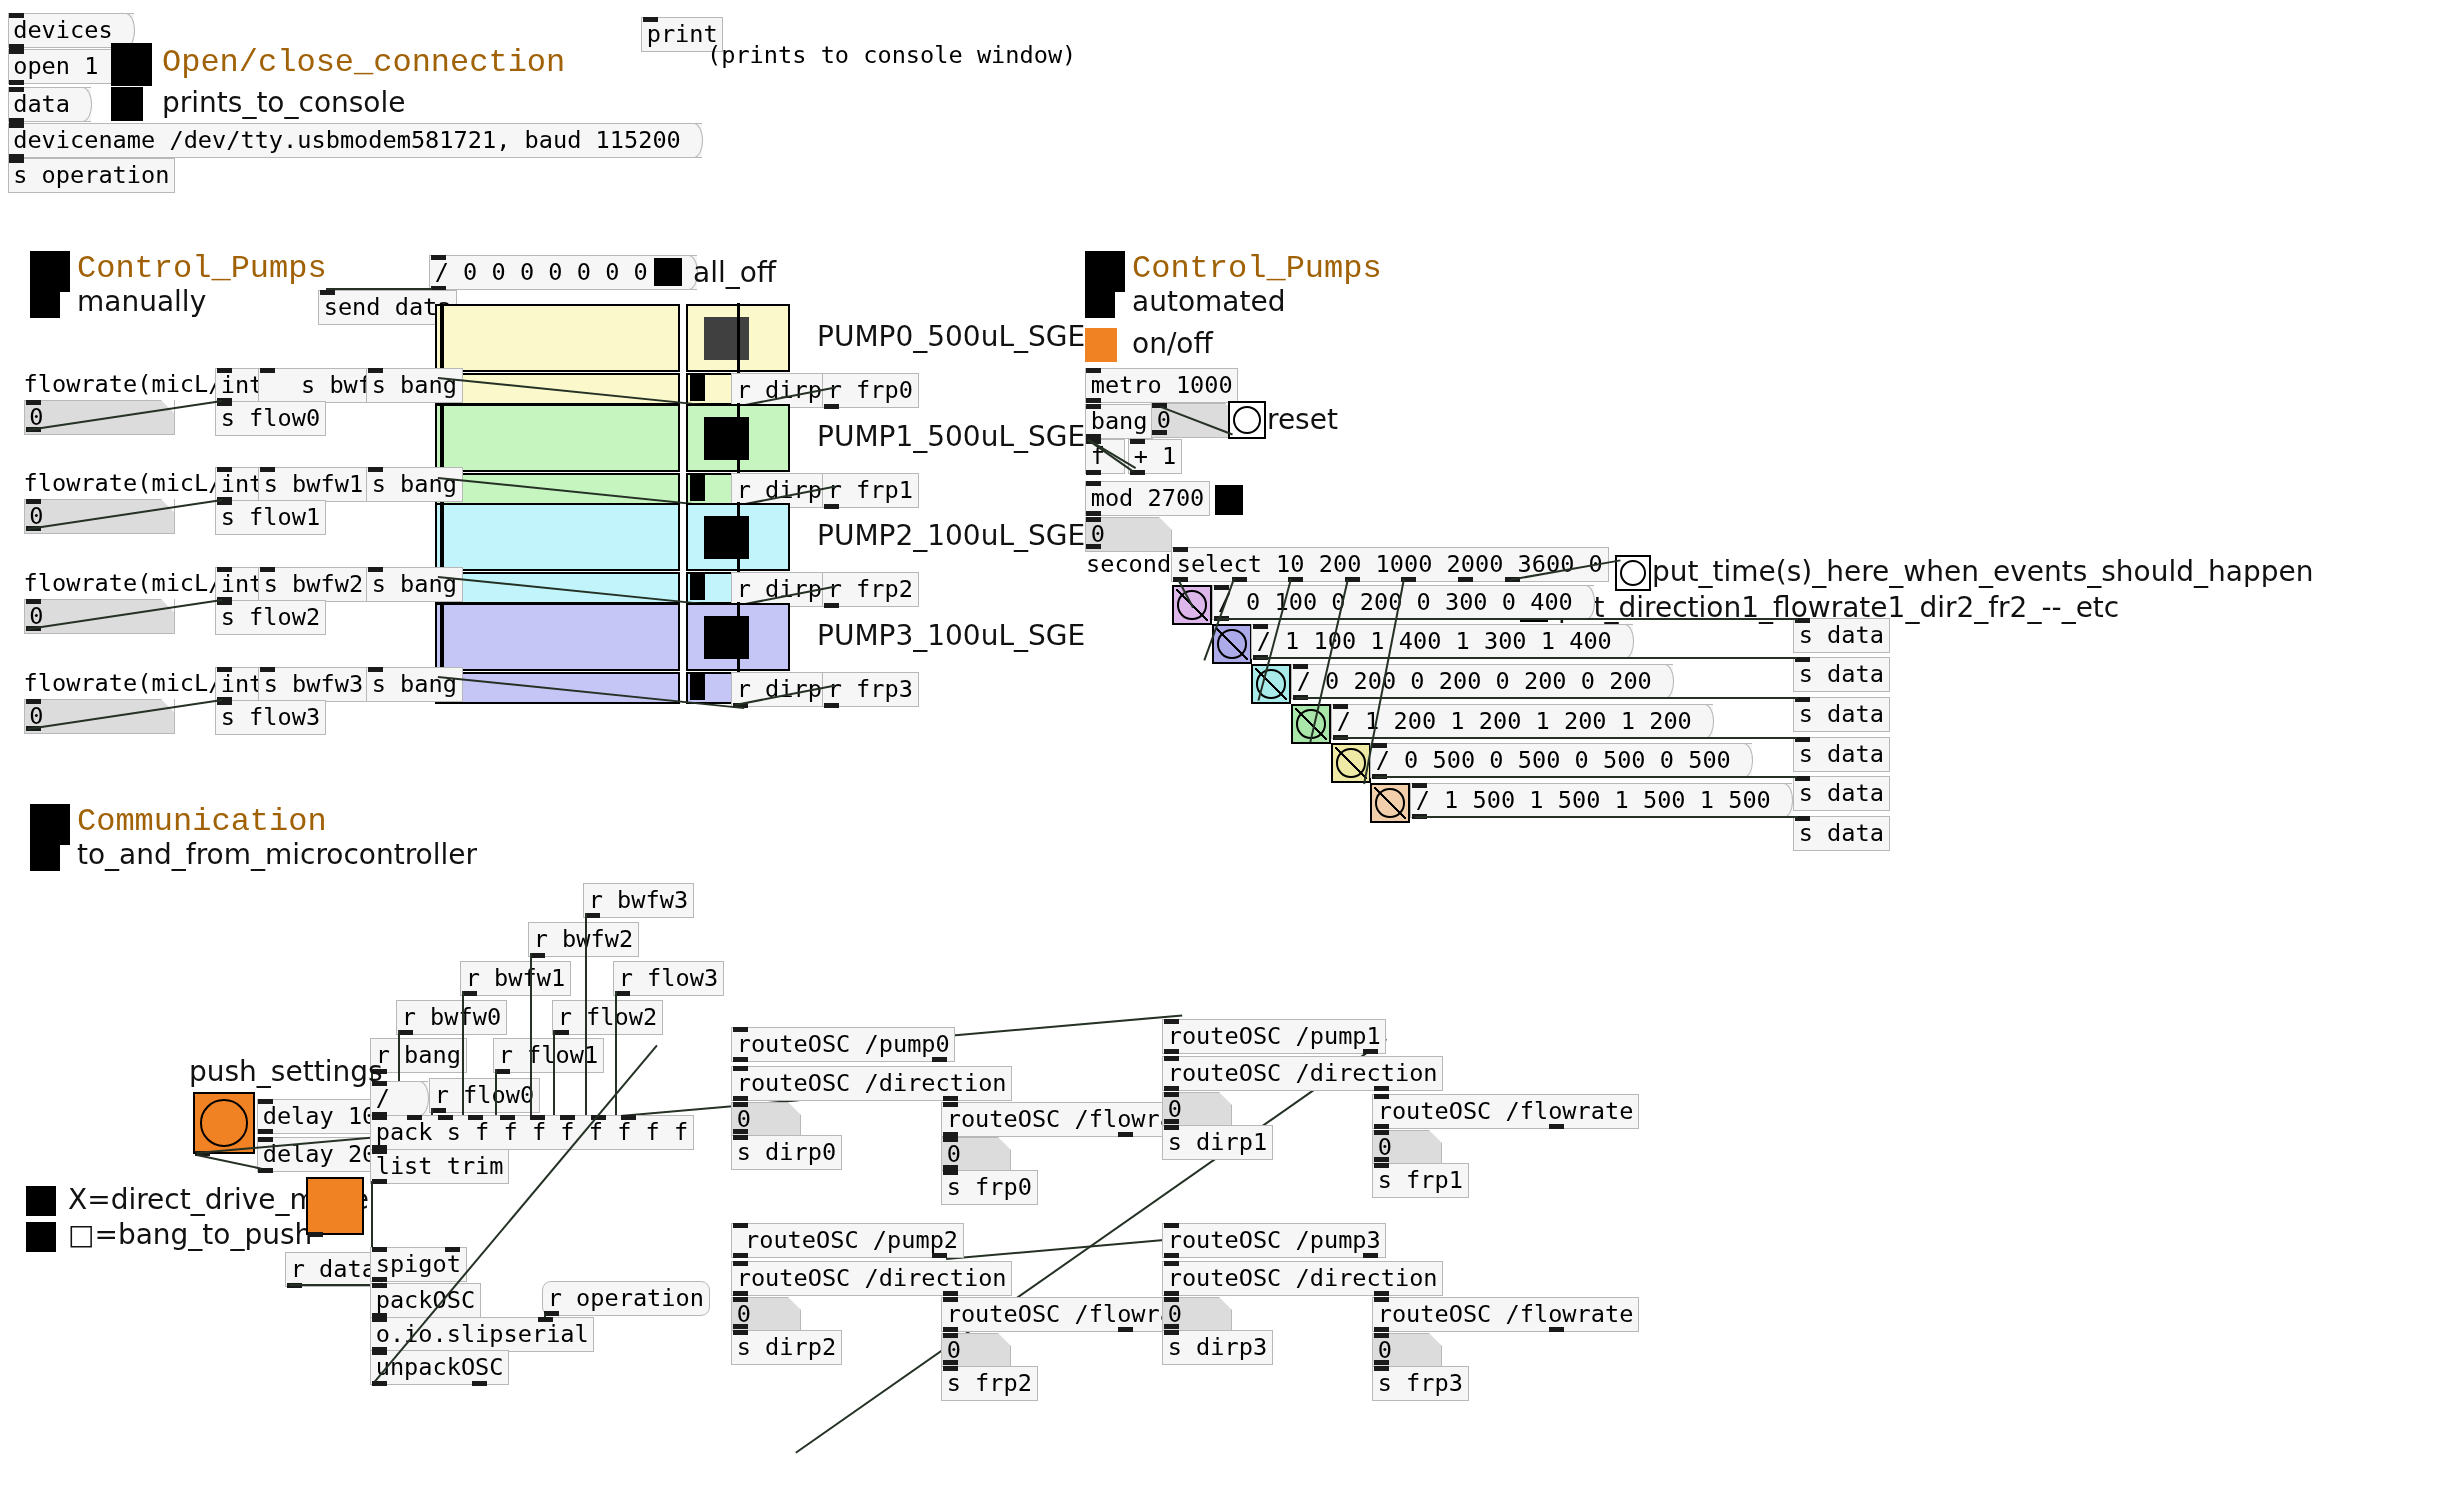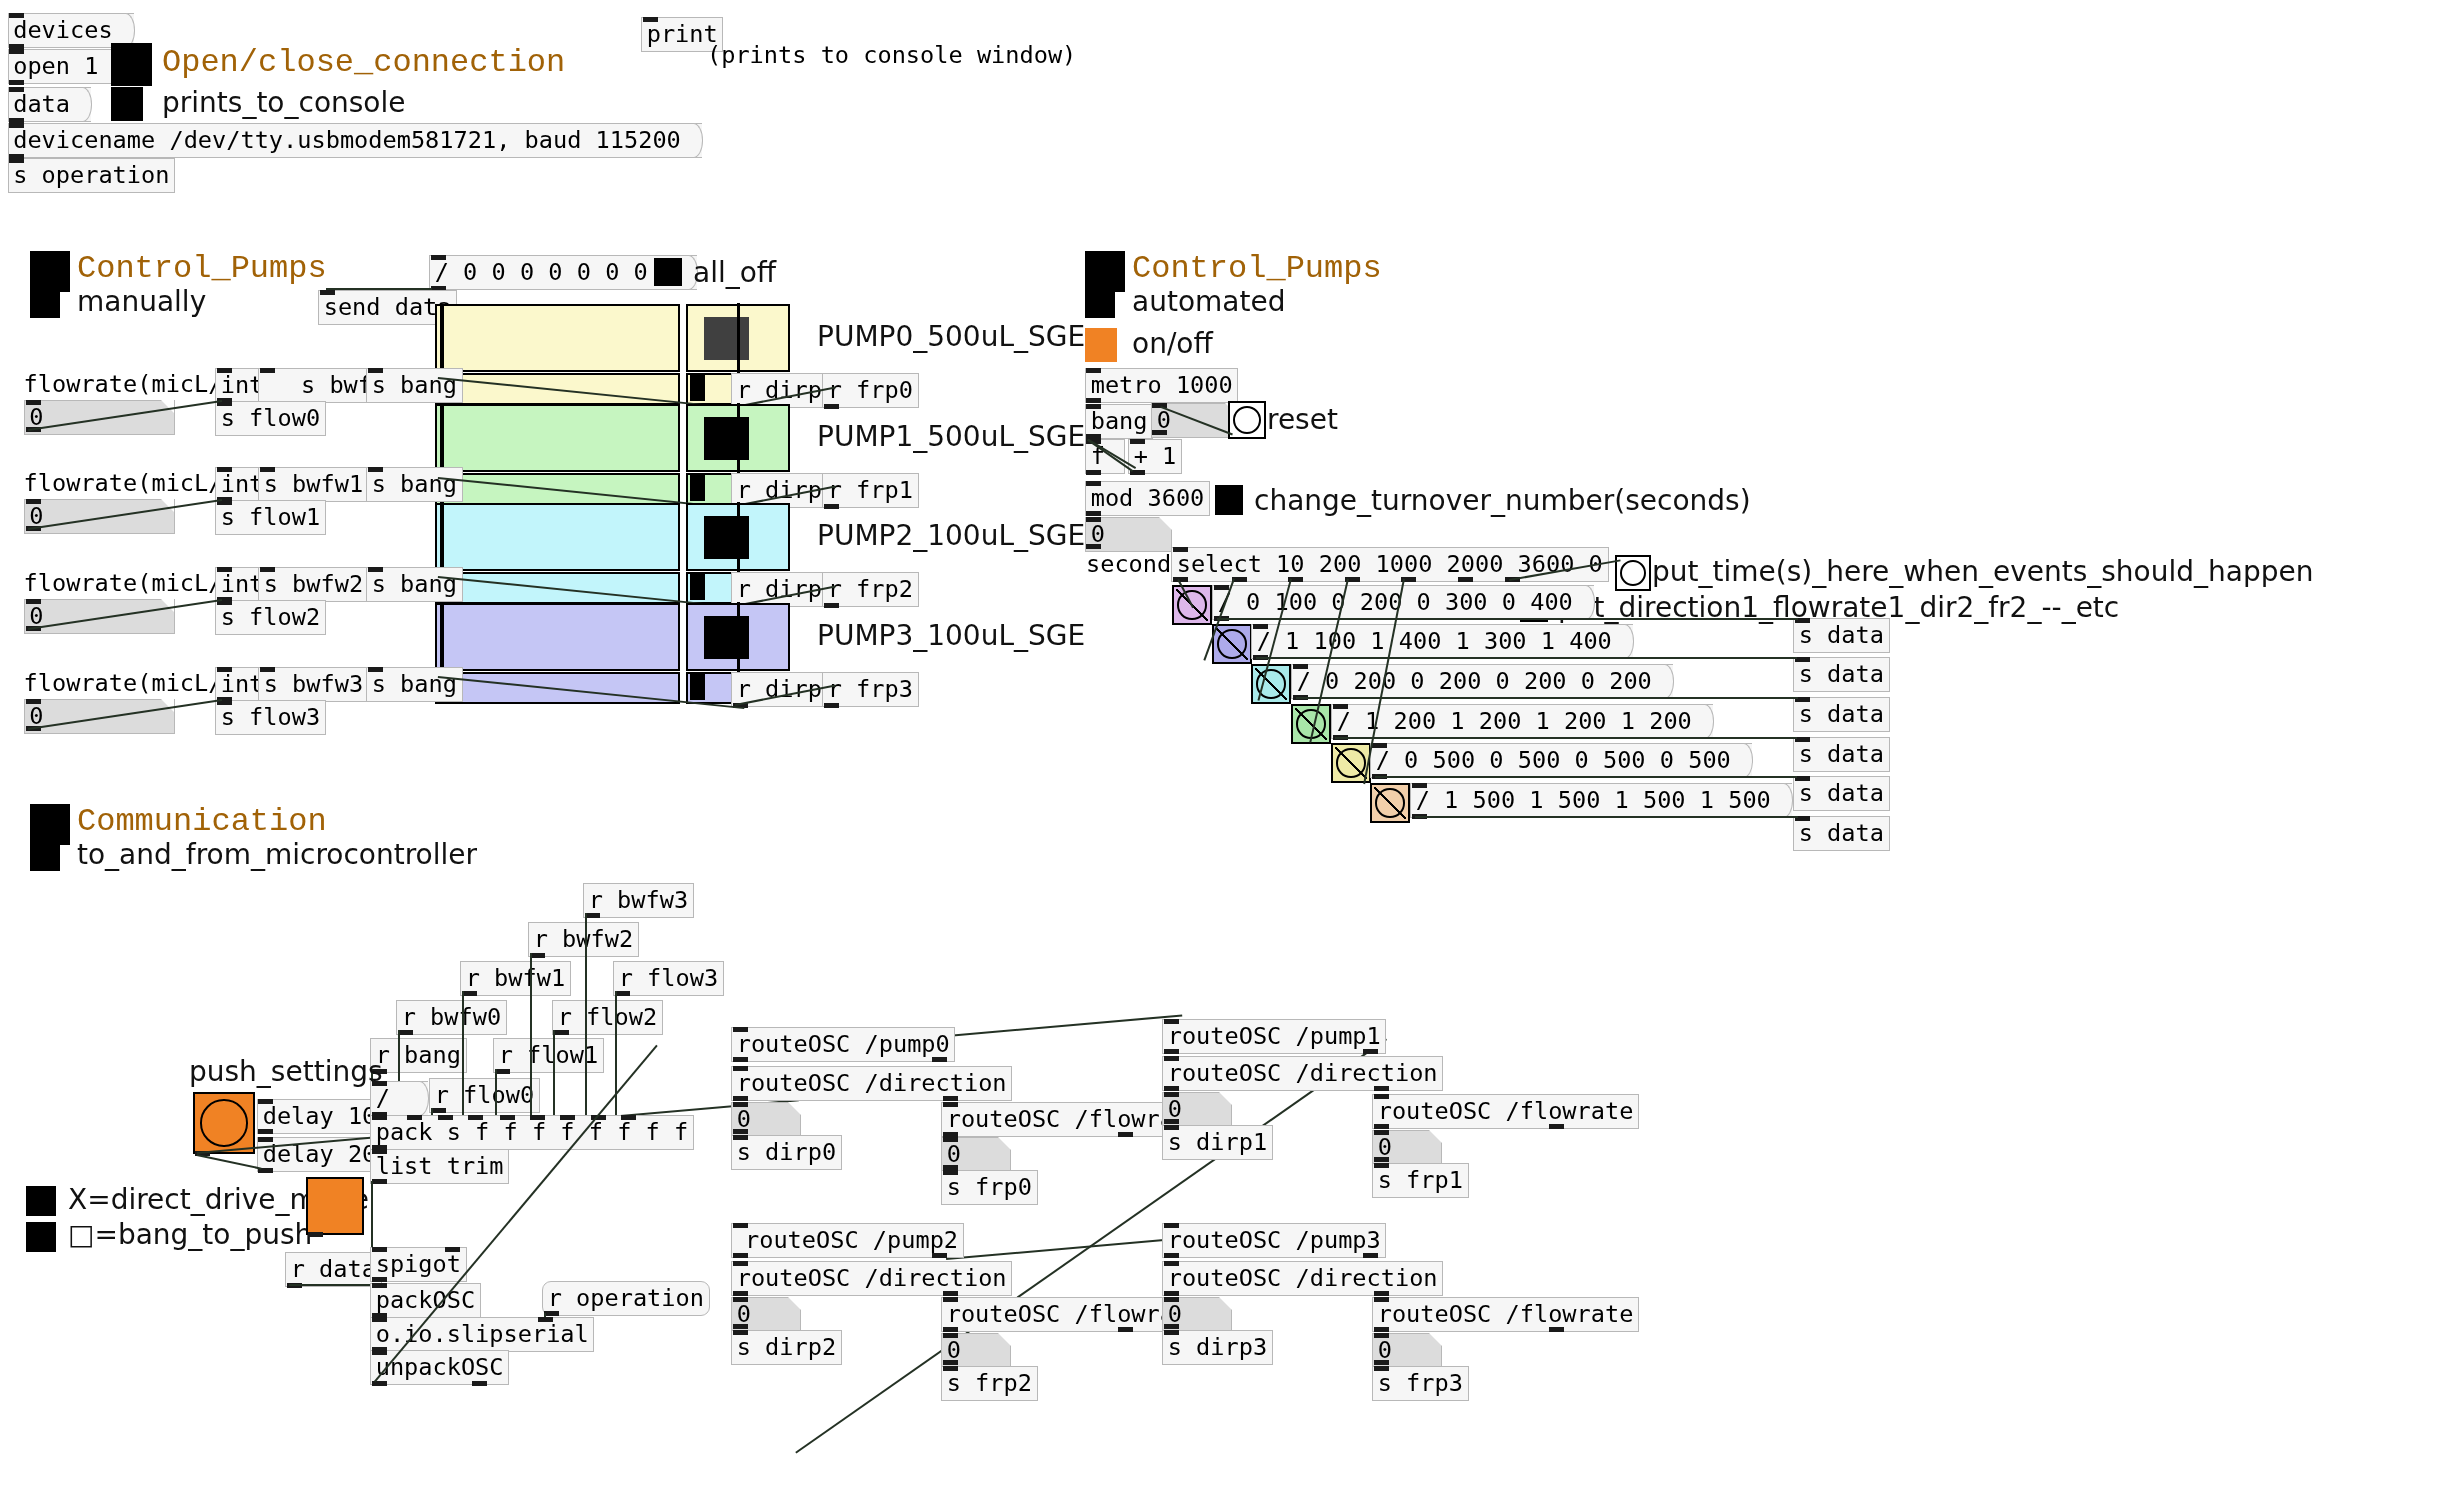--- a/index.html
+++ b/index.html
@@ -291,26 +291,25 @@
 
   <div class="obj" style="left:1085px;top:439px;width:40px;">f</div>
   <span class="in" style="left:1086px;top:439px;"></span>
   <span class="out" style="left:1086px;top:470px;"></span>
   <div class="obj" style="left:1128px;top:439px;">+ 1</div>
   <span class="in" style="left:1130px;top:439px;"></span>
   <span class="out" style="left:1130px;top:470px;"></span>
   <div class="line" style="left:1089px;top:439px;width:55px;transform:rotate(31deg);"></div>
   <div class="line" style="left:1132px;top:472px;width:55px;transform:rotate(-145deg);"></div>
 
-  <div class="obj" style="left:1085px;top:481px;">mod 3600</div>
+  <div class="obj" style="left:1085px;top:481px;">mod 2700</div>
   <span class="in" style="left:1086px;top:481px;"></span>
   <span class="out" style="left:1086px;top:511px;"></span>
 
   <div class="tgl" style="left:1215px;top:485px;width:28px;height:30px;"></div>
-  <div class="h3" style="left:1254px;top:485px;">change_turnover_number(seconds)</div>
 
   <div class="atom" style="left:1085px;top:517px;width:87px;">0</div>
   <span class="in" style="left:1086px;top:517px;"></span>
   <span class="out" style="left:1086px;top:544px;"></span>
   <div class="cmt" style="left:1086px;top:550px;">seconds</div>
 
   <div class="obj" style="left:1171px;top:547px;">select 10 200 1000 2000 3600 0</div>
   <span class="in" style="left:1173px;top:547px;"></span>
   <span class="out" style="left:1173px;top:577px;"></span>
   <span class="out" style="left:1232px;top:577px;"></span>

